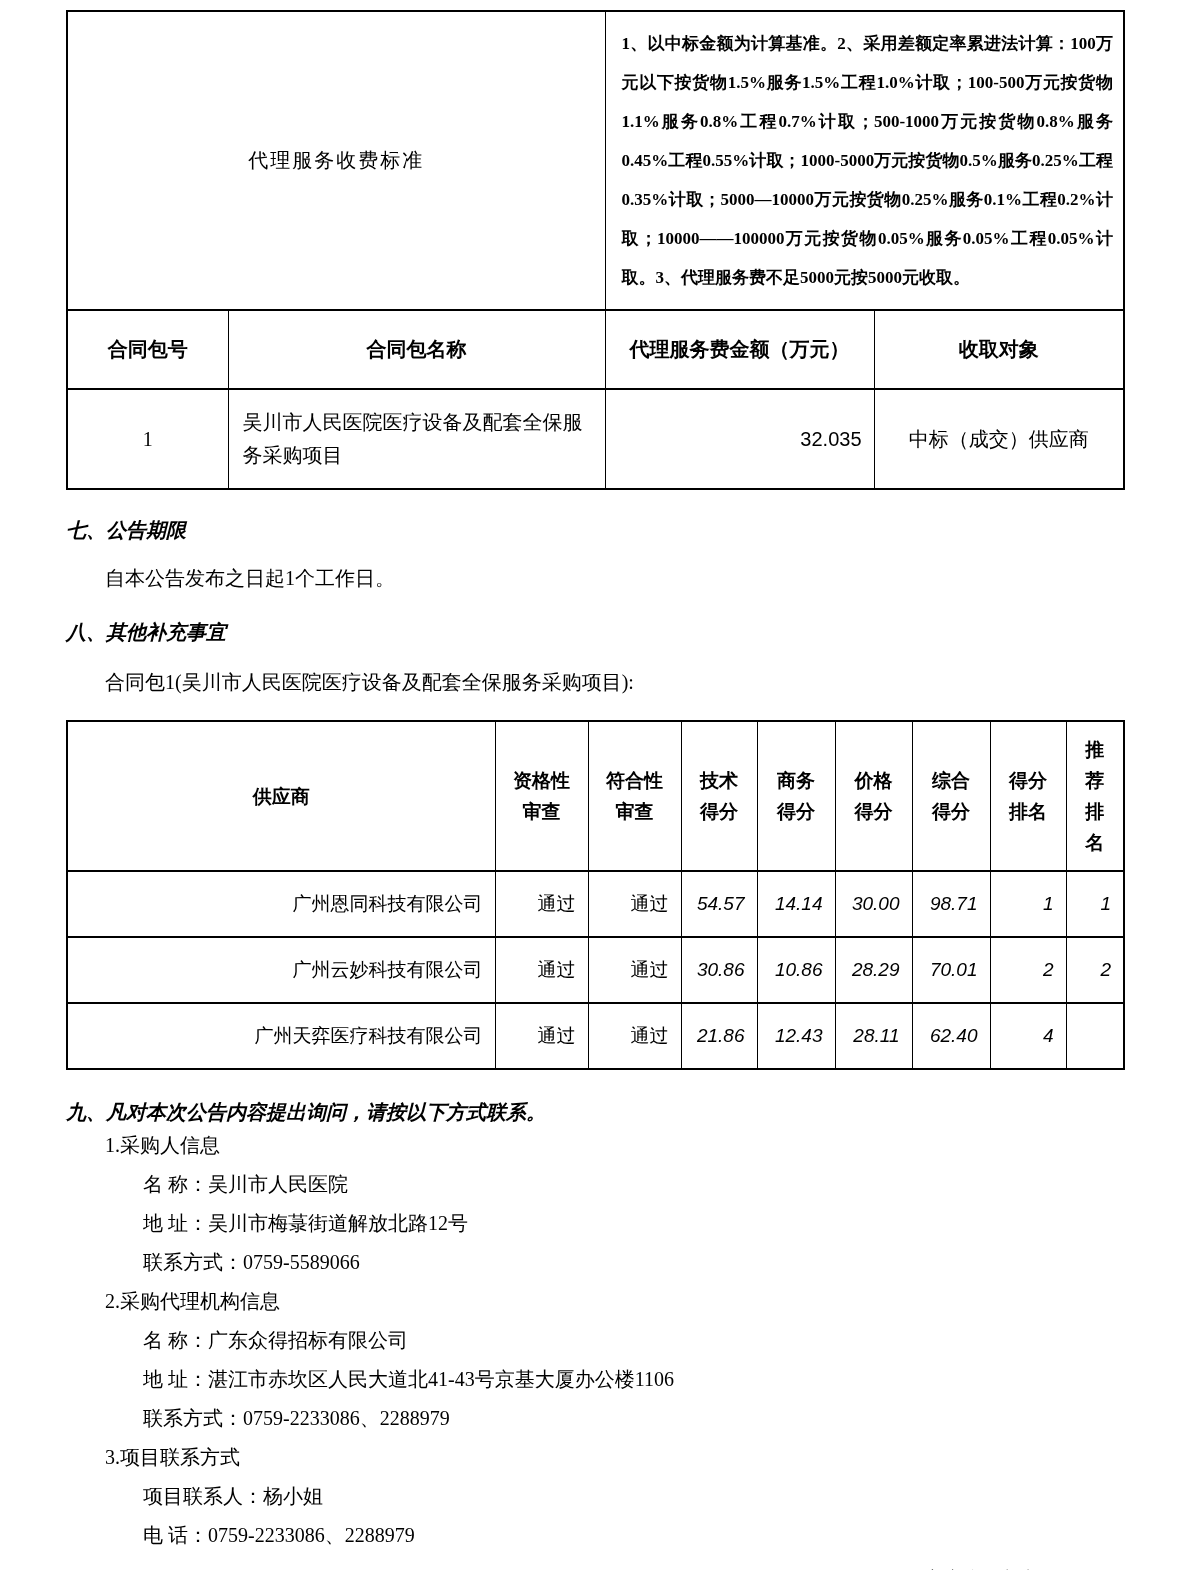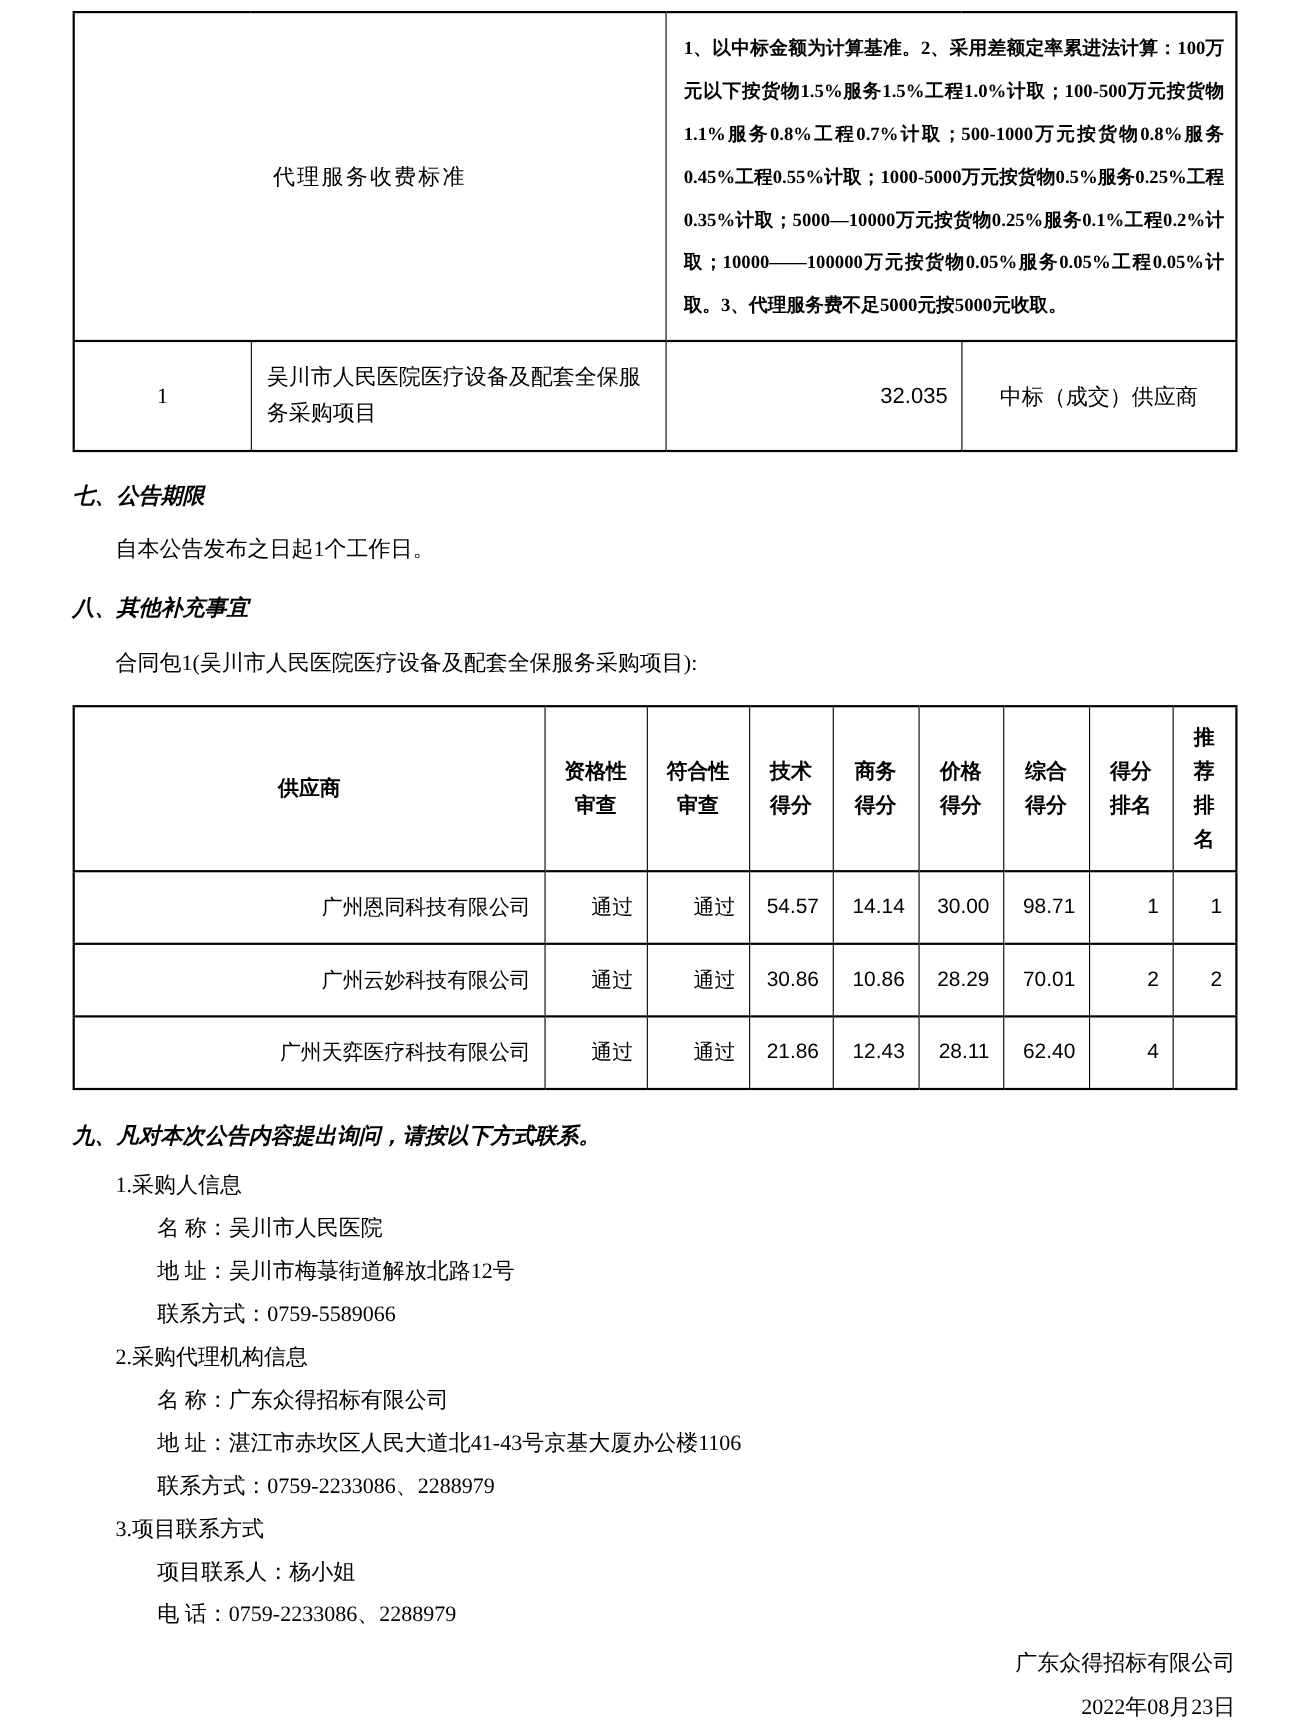--- a/index.html
+++ b/index.html
@@ -25,29 +25,29 @@
   .fee-head th{height:53px;text-align:center;font-weight:bold;font-size:20px;}
   .fee-row td{height:74px;font-size:20px;}
   .cell-center{text-align:center;}
   .cell-left{text-align:left;padding:0 14px;line-height:33px;}
   .cell-right{text-align:right;padding-right:12px;font-family:"Liberation Sans",sans-serif;}
 
   
   .score-table th{height:68px;text-align:center;font-weight:bold;font-size:19px;
                   line-height:31px;white-space:pre-line;}
   .score-table td{height:40px;text-align:right;font-size:19px;}
-  .score-table td.num{font-family:"Liberation Sans",sans-serif;}
+  .score-table td.num{font-family:"Liberation Sans",sans-serif;font-style:italic;}
 
   
   .section-title{font-weight:bold;font-size:20px;margin:26px 0 0 0;line-height:28px;font-style:italic;}
   .section-body{margin:20px 0 0 39px;line-height:28px;}
   .pkg-line{margin:22px 0 22px 39px;line-height:28px;}
   .score-wrap{margin-top:24px;}
   .q-title{margin-top:28px;}
-  .contacts{margin-top:12px;font-family:Liberation Serif, serif;}
+  .contacts{font-family:Liberation Serif, serif;}
   .contact-line{line-height:39px;}
   .indent-1{margin-left:39px;}
   .indent-2{margin-left:77px;}
   .footer{margin-top:4px;text-align:right;line-height:40px;}
 </style>
 </head>
 <body>
 
 <div class="page">
 
@@ -55,20 +55,26 @@
     <colgroup>
       <col style="width:161px">
         <col style="width:377px">
       <col style="width:269px">
         <col style="width:250px">
     </colgroup>
     <tbody>
         <tr>
       <td colspan="2" class="fee-label-cell">代理服务收费标准</td>
       <td colspan="2" class="fee-text-cell">1、以中标金额为计算基准。2、采用差额定率累进法计算：100万元以下按货物1.5%服务1.5%工程1.0%计取；100-500万元按货物1.1%服务0.8%工程0.7%计取；500-1000万元按货物0.8%服务0.45%工程0.55%计取；1000-5000万元按货物0.5%服务0.25%工程0.35%计取；5000—10000万元按货物0.25%服务0.1%工程0.2%计取；10000——100000万元按货物0.05%服务0.05%工程0.05%计取。3、代理服务费不足5000元按5000元收取。</td>
+    </tr>
+    <tr class="fee-head">
+      <th>合同包号</th>
+      <th>合同包名称</th>
+      <th>代理服务费金额（万元）</th>
+      <th>收取对象</th>
     </tr>
     <tr class="fee-row">
       <td class="cell-center">1</td>
       <td class="cell-left">吴川市人民医院医疗设备及配套全保服务采购项目</td>
       <td class="cell-right">32.035</td>
       <td class="cell-center">中标（成交）供应商</td>
     </tr>
   </tbody>
     </table>
 

